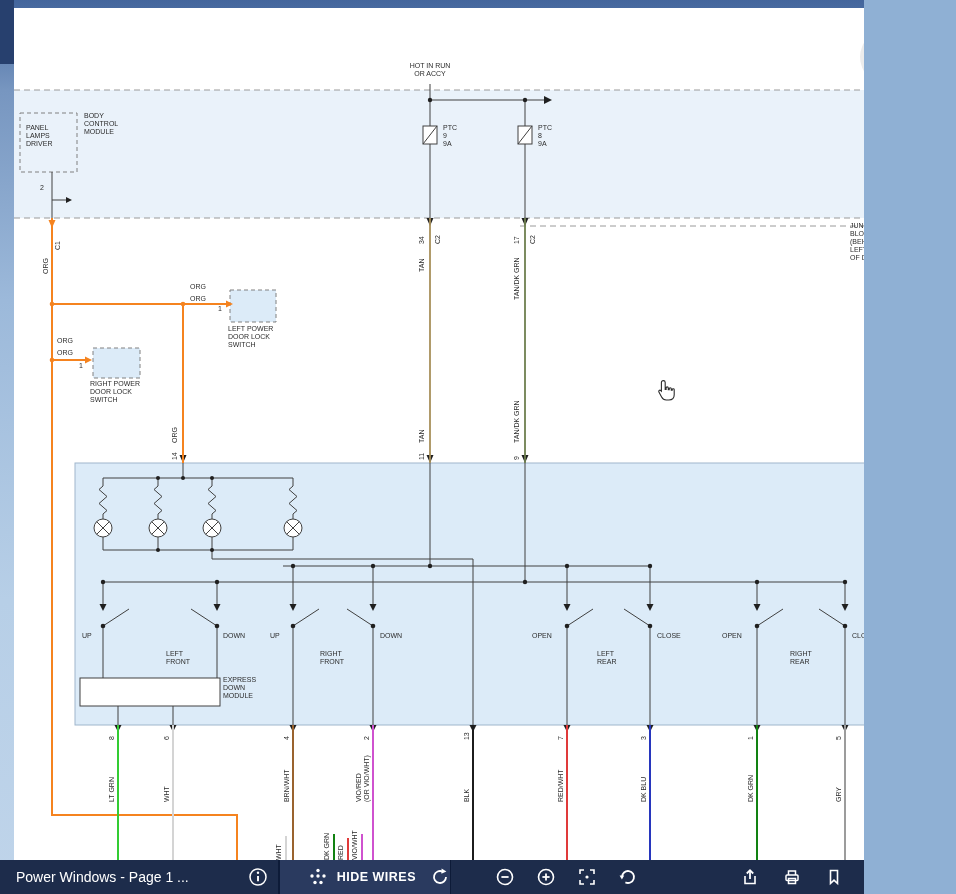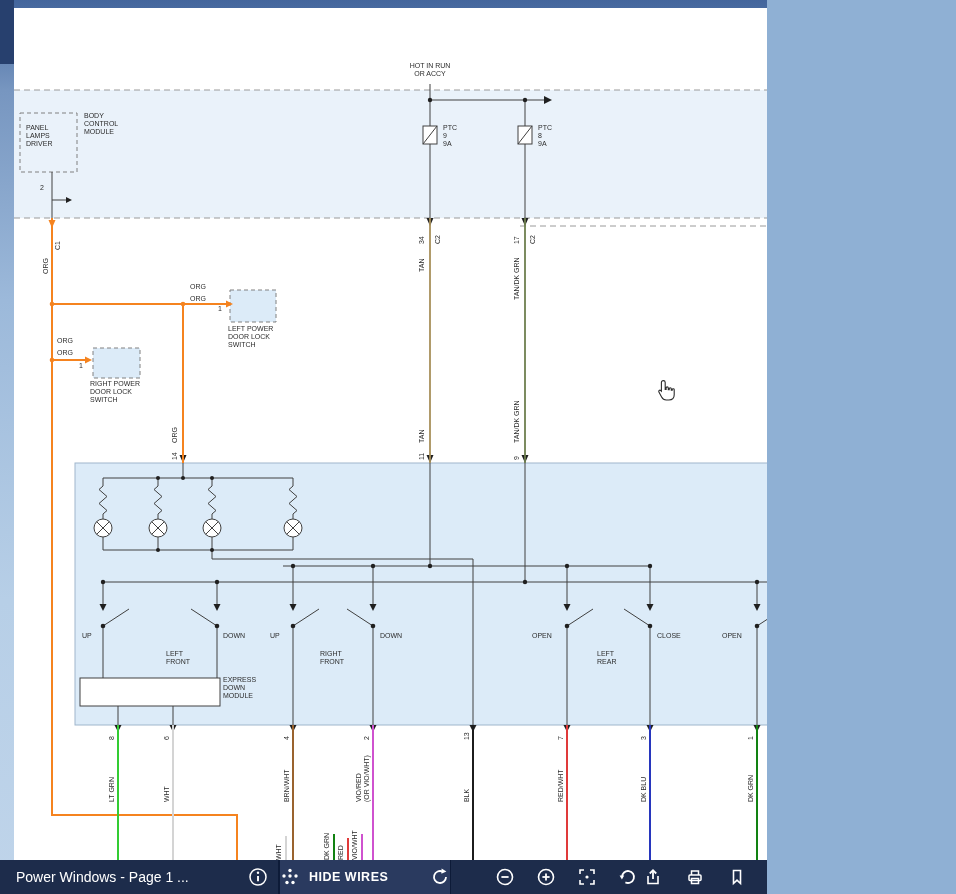--- a/index.html
+++ b/index.html
@@ -1,36 +1,36 @@
 <!DOCTYPE html>
 <html><head>
 <meta charset="utf-8">
 <style>
   html,body{margin:0;padding:0;background:#8fb0d4;}
-  #stage{position:relative;width:767px;height:894px;overflow:hidden;
+  #stage{position:relative;width:864px;height:894px;overflow:hidden;
     background:linear-gradient(180deg,#43659c 0px,#7796c0 90px,#9cb9da 300px,#b7cfe7 600px,#bfd4ea 100%);
     font-family:"Liberation Sans",sans-serif;}
   .corner-blob{position:absolute;left:0;top:0;width:14px;height:64px;background:#27406e;}
   .canvas{position:absolute;left:14px;top:8px;width:927px;height:852px;background:#ffffff;overflow:hidden;}
   .canvas svg.art{position:absolute;left:0;top:0;}
   .lbl{position:absolute;font-size:7px;line-height:1.15;color:#2b2b2b;white-space:pre-line;}
   .vlbl{position:absolute;font-size:7px;line-height:1.15;color:#2b2b2b;white-space:pre;
         transform:rotate(-90deg);transform-origin:0 100%;}
   .center{text-align:center;}
   .close-btn{position:absolute;left:846px;top:22px;width:54px;height:54px;border-radius:50%;
     background:#ececec;border:0;display:flex;align-items:center;justify-content:center;cursor:pointer;padding:0;}
   
   .toolbar{position:absolute;left:0;right:0;bottom:0;height:34px;background:#1d2c4b;display:flex;
     align-items:stretch;color:#fff;}
   .tb-sec{display:flex;align-items:center;}
   .tb-sep{width:1px;background:#0d1b38;}
   .tb-title{width:252px;justify-content:space-between;padding:0 10px 0 16px;font-size:14px;}
   .tb-title-text{white-space:nowrap;overflow:hidden;}
   .tb-search{width:142px;justify-content:center;gap:9px;}
-  .tb-hide{width:170px;background:#2a3a5f;justify-content:space-between;gap:14px;}
+  .tb-hide{width:170px;background:#2a3a5f;justify-content:flex-end;gap:14px;}
   .tb-zoom{padding-left:44px;gap:21px;}
   .tb-actions{margin-left:auto;gap:22px;padding-right:20px;}
   .tb-btn{background:transparent;border:0;color:#fff;display:inline-flex;align-items:center;gap:9px;
     cursor:pointer;font-family:"Liberation Sans",sans-serif;padding:0;}
   .tb-caps{font-size:12.5px;font-weight:bold;letter-spacing:.5px;}
   .ticon{width:20px;height:20px;display:block;}
 </style>
 </head>
 <body>
 

